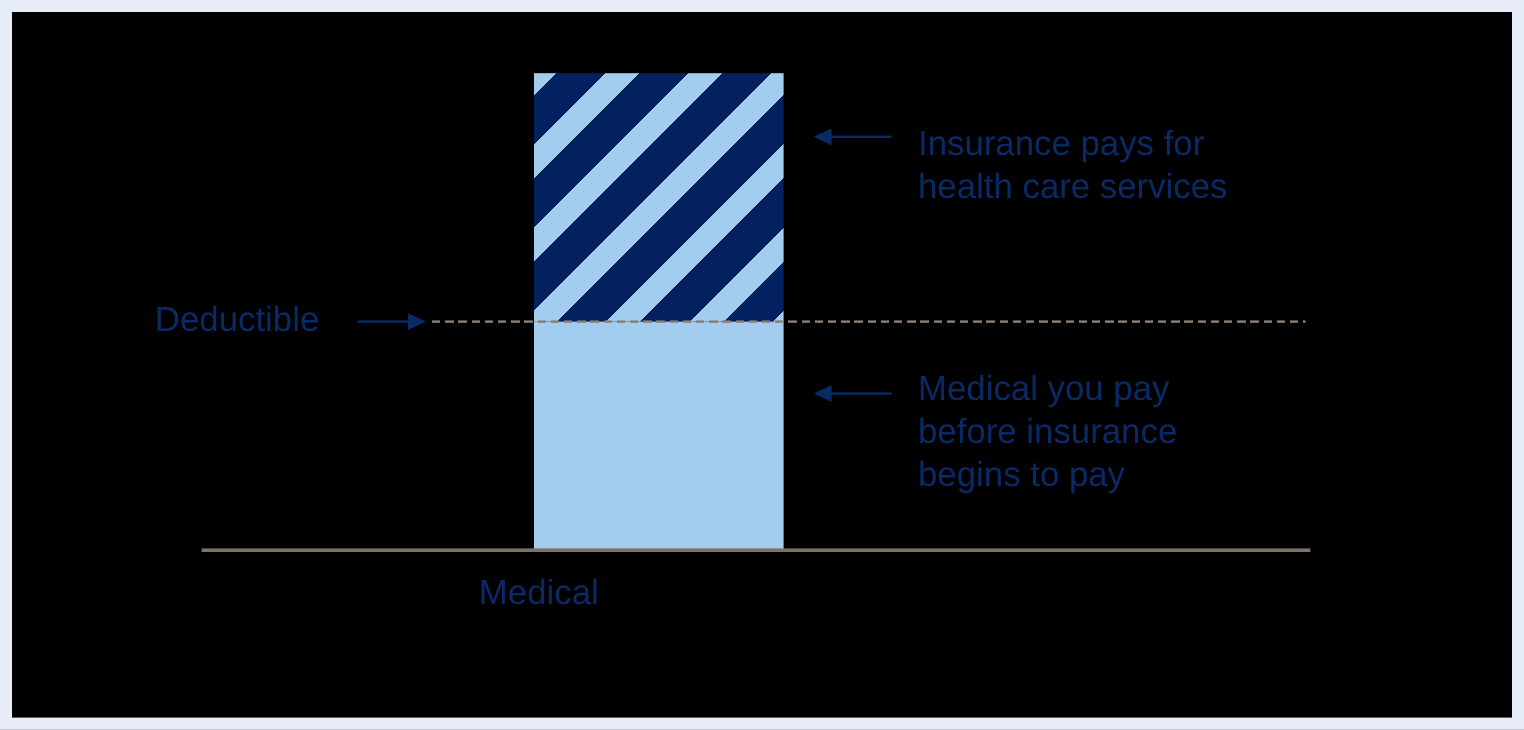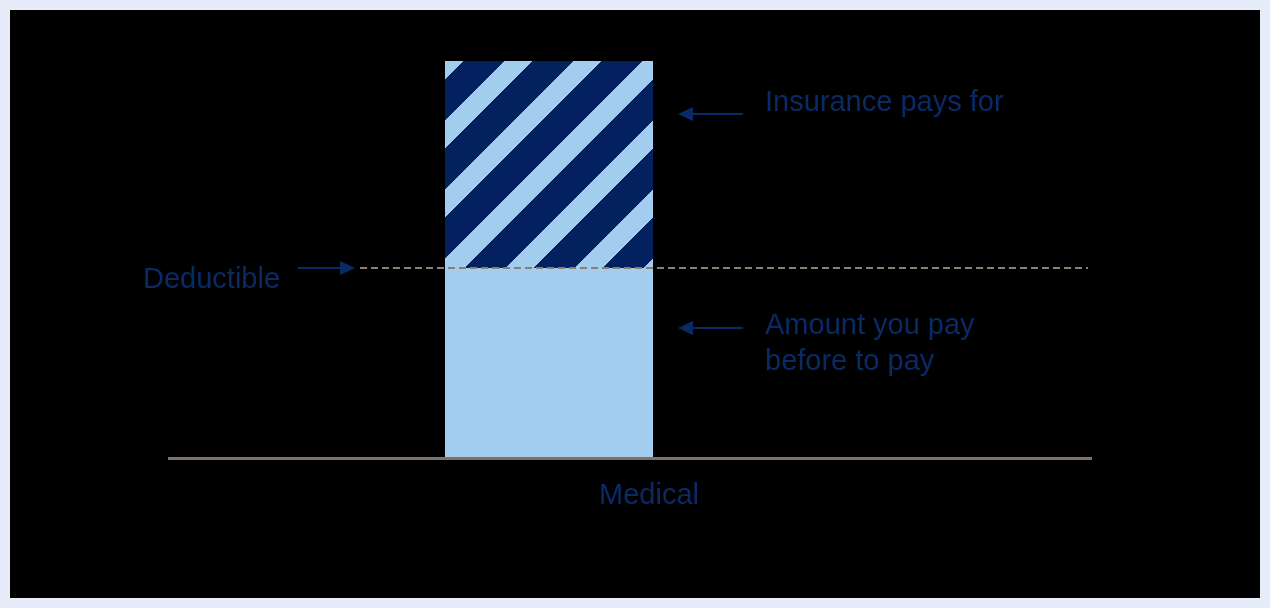--- a/index.html
+++ b/index.html
@@ -49,56 +49,58 @@
   .arrow-head-left{
     width:0;height:0;
     border-top:7px solid transparent;border-bottom:7px solid transparent;
     border-right:15px solid var(--navy);
   }
   .arrow-head-right{
     width:0;height:0;
     border-top:7px solid transparent;border-bottom:7px solid transparent;
     border-left:15px solid var(--navy);
   }
-  .xaxis-label{left:389px;top:466px;width:300px;text-align:right;}
+  .xaxis-label{left:389px;top:466px;width:300px;text-align:left;}
 </style>
 </head>
 <body>
 
 <div id="figure-frame">
   <div id="chart-canvas">
 
     <div class="abs bar-striped"></div>
     <div class="abs bar-solid"></div>
 
     <div class="abs dashed-line"></div>
 
     <div class="abs baseline"></div>
 
-    <div class="abs label" style="left:133px;top:239px;margin-top:11px;">Deductible</div>
+    <div class="abs label" style="left:119px;top:239px;">Deductible</div>
     <div class="abs">
       <div class="abs arrow-line" style="left:288px;top:257px;width:42px;"></div>
       <div class="abs arrow-head-right" style="left:330px;top:251px;"></div>
     </div>
 
     <div class="abs">
       <div class="abs arrow-head-left" style="left:668px;top:97px;"></div>
       <div class="abs arrow-line" style="left:681px;top:103px;width:52px;"></div>
     </div>
-    <div class="abs label" style="left:755px;top:73px;">
+    <div class="abs label" style="left:755px;top:92px;">
       <div>Insurance pays for</div>
+      <div>health care services</div>
     </div>
 
     <div class="abs">
       <div class="abs arrow-head-left" style="left:668px;top:311px;"></div>
       <div class="abs arrow-line" style="left:681px;top:317px;width:52px;"></div>
     </div>
     <div class="abs label" style="left:755px;top:296px;">
-      <div>Amount you pay</div>
-      <div>before to pay</div>
+      <div>Medical you pay</div>
+      <div>before insurance</div>
+      <div>begins to pay</div>
     </div>
 
     <div class="abs label xaxis-label">
       <div>Medical</div>
     </div>
 
   </div>
 </div>
 
 </body></html>

